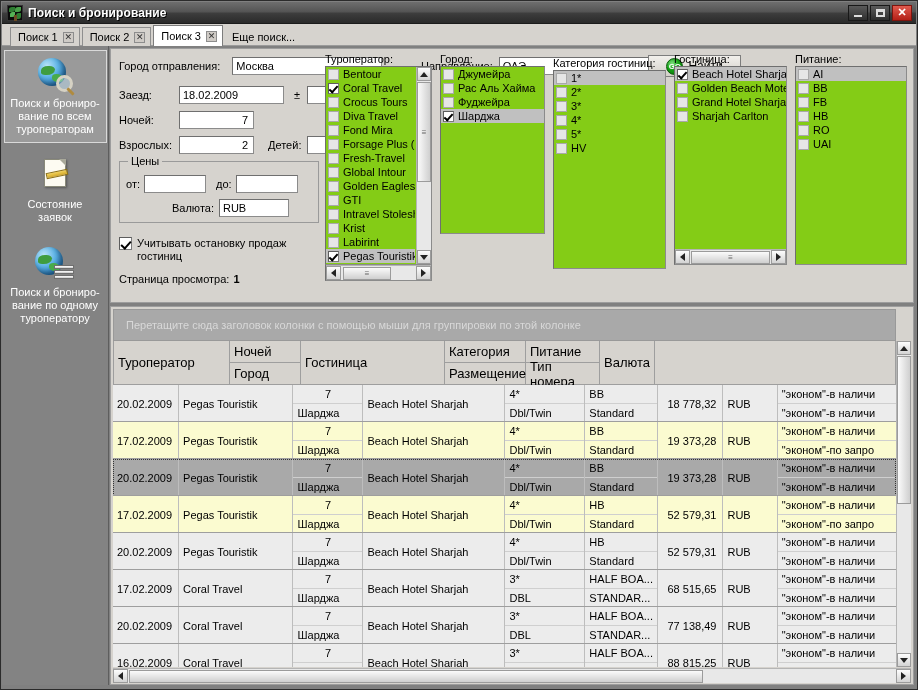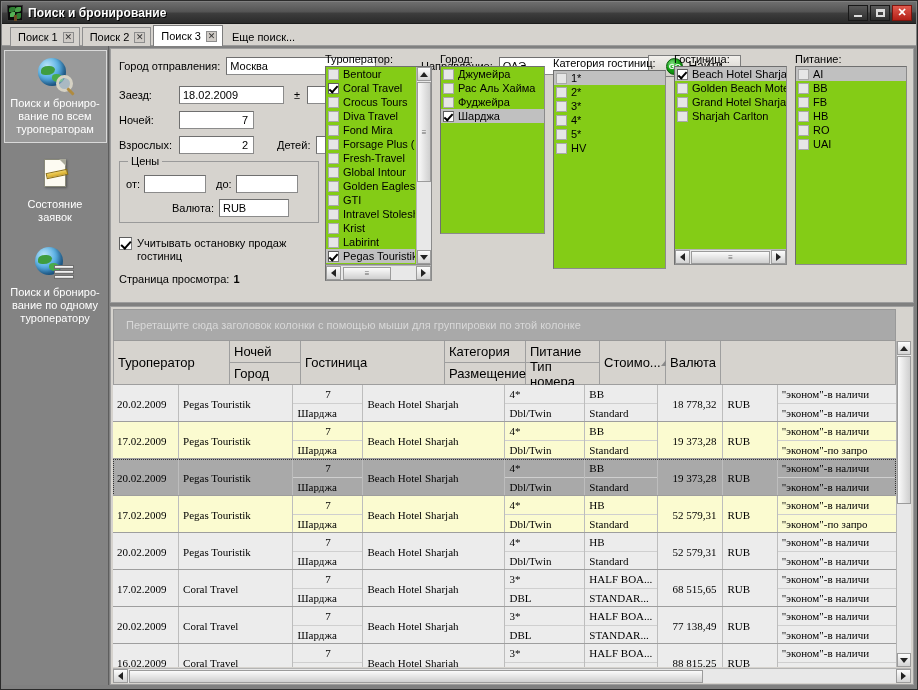--- a/index.html
+++ b/index.html
@@ -265,21 +265,20 @@
     display:flex; align-items:center; padding-left: 12px;
     border: 1px solid #999;
   }
   .gridhead {
     position: absolute; left:2px; top:34px; right:17px; height: 44px;
     background: #d6d3ce; overflow:hidden;
   }
   .gridbody {
     position:absolute; left:2px; top:78px; right:17px; bottom: 17px; overflow:hidden;
     background: #ffffff;
-    font-family: Liberation Serif, serif;
   }
   .gcol { border-right: 1px solid #9e9e9e; }
   .hcell {
     font-size: 13px; color:#000; padding-left:4px;
     display:flex; align-items:center;
     background: #d6d3ce;
   }
   .hrow-split > div { border-bottom: 1px solid #9e9e9e; }
 
   .grow { position: relative; height: 37px; display: flex; }
@@ -379,21 +378,21 @@
       <div class="side-label" style="white-space:pre-line;">Поиск и брониро-
 вание по одному
 туроператору</div>
     </div>
   </div>
 
   <div class="formpanel">
 
     <div class="row" style="left:8px; top:8px;">
       <span class="lbl">Город отправления:</span>
-      <span class="tbox" style="width:150px; margin-left:6px;">Москва</span>
+      <span class="tbox" style="width:150px; margin-left:12px;">Москва</span>
     </div>
     <div class="row" style="left:310px; top:8px;">
       <span class="lbl">Направление:</span>
       <span class="tbox" style="width:175px; margin-left:6px;">ОАЭ</span>
     </div>
     <div class="gobtn" style="left:537px; top:6px; width:93px; height:22px;">
       <span class="goicon">GO</span>
       <span>Найти</span>
     </div>
 
@@ -405,21 +404,21 @@
     </div>
 
     <div class="row" style="left:8px; top:62px;">
       <span class="lbl" style="width:60px;">Ночей:</span>
       <span class="tbox num" style="width:75px;">7</span>
     </div>
 
     <div class="row" style="left:8px; top:87px;">
       <span class="lbl" style="width:60px;">Взрослых:</span>
       <span class="tbox num" style="width:75px;">2</span>
-      <span class="lbl" style="margin:0 6px 0 23px;">Детей:</span>
+      <span class="lbl" style="margin:0 6px 0 14px;">Детей:</span>
       <span class="tbox num" style="width:65px;">0</span>
     </div>
 
     <div class="fieldset" style="left:8px; top:112px; width:200px; height:62px;">
       <span class="legend">Цены</span>
       <div class="row" style="left:6px; top:13px;">
         <span class="lbl">от:</span>
         <span class="tbox" style="width:62px;margin-left:4px;"></span>
         <span class="lbl" style="margin-left:10px;">до:</span>
         <span class="tbox" style="width:62px;margin-left:4px;"></span>
@@ -660,24 +659,20 @@
         </div>
         <div class="gcol hcell" style="width:144px;">Гостиница</div>
         <div class="gcol hrow-split" style="width:81px;display:flex;flex-direction:column;">
           <div class="hcell" style="height:22px;">Категория</div>
           <div class="hcell" style="height:21px;border-bottom:none;">Размещение</div>
         </div>
         <div class="gcol hrow-split" style="width:74px;display:flex;flex-direction:column;">
           <div class="hcell" style="height:22px;">Питание</div>
           <div class="hcell" style="height:21px;border-bottom:none;">Тип номера</div>
         </div>
-        <div class="gcol hcell" style="width:66px;">
-          <span>Стоимо...</span>
-          <span class="sortarrow"></span>
-        </div>
         <div class="gcol hcell" style="width:55px;">Валюта</div>
       </div>
     </div>
 
     <div class="gridbody">
       <div id="rows-container">
           <div class="grow alt">
             <div class="gcellbox single" style="width: 67px;">
               <div class="gc">20.02.2009</div>
             </div>

